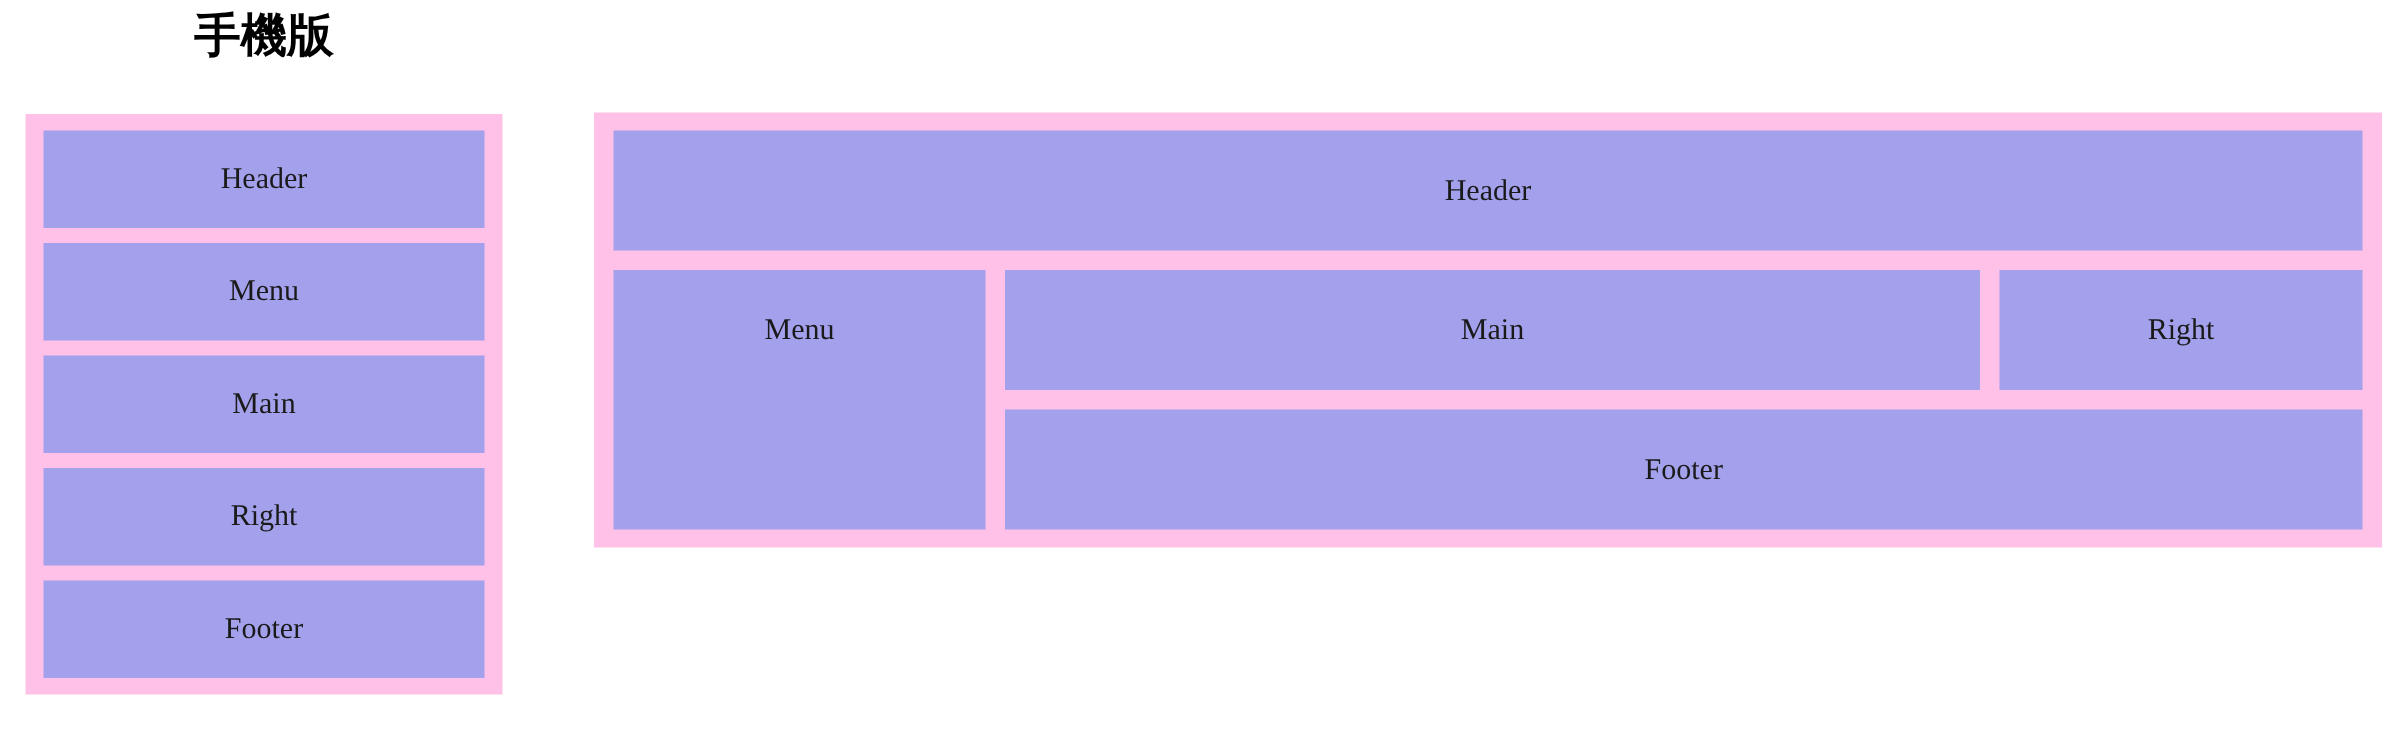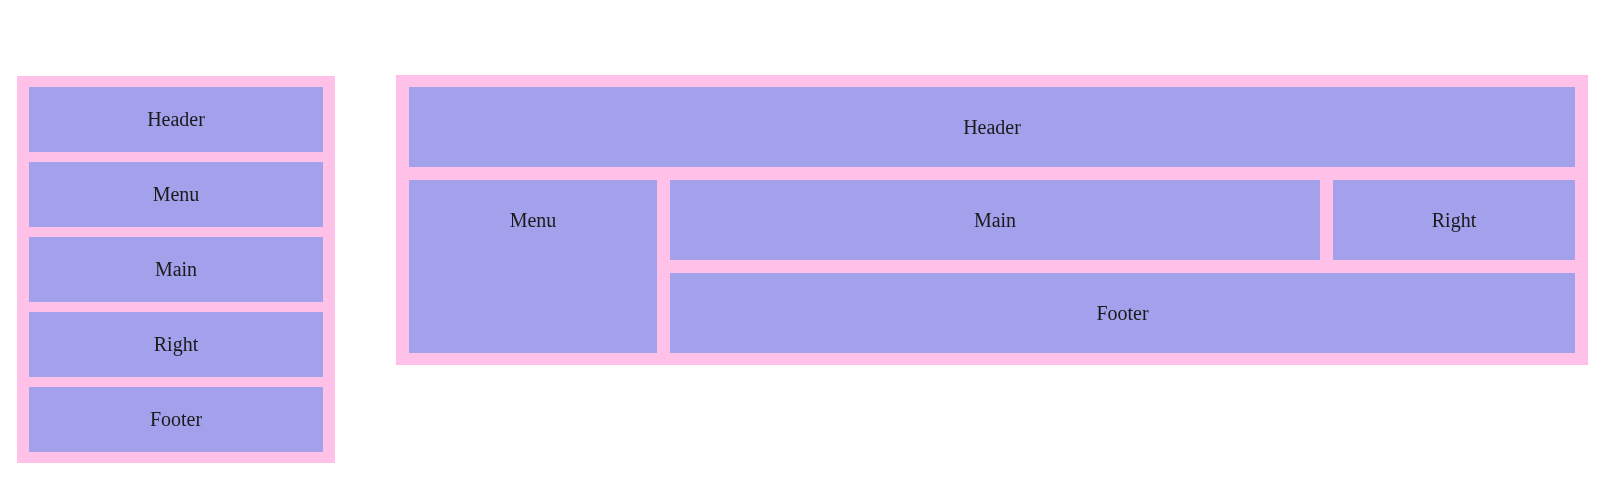--- a/index.html
+++ b/index.html
@@ -79,20 +79,21 @@
   #desktop-frame .box-menu   { grid-column: 1;     grid-row: 2 / 4; }
   #desktop-frame .box-main   { grid-column: 2;     grid-row: 2; }
   #desktop-frame .box-right  { grid-column: 3;     grid-row: 2; }
   #desktop-frame .box-footer { grid-column: 2 / 4; grid-row: 3; }
 </style>
 </head>
 <body>
 
 <div class="canvas">
 
+  <h2 id="mobile-title" class="section-title">手機版</h2>
 
   <div id="mobile-frame" class="frame">
     <div class="box">Header</div>
     <div class="box">Menu</div>
     <div class="box">Main</div>
     <div class="box">Right</div>
     <div class="box">Footer</div>
   </div>
 
 

